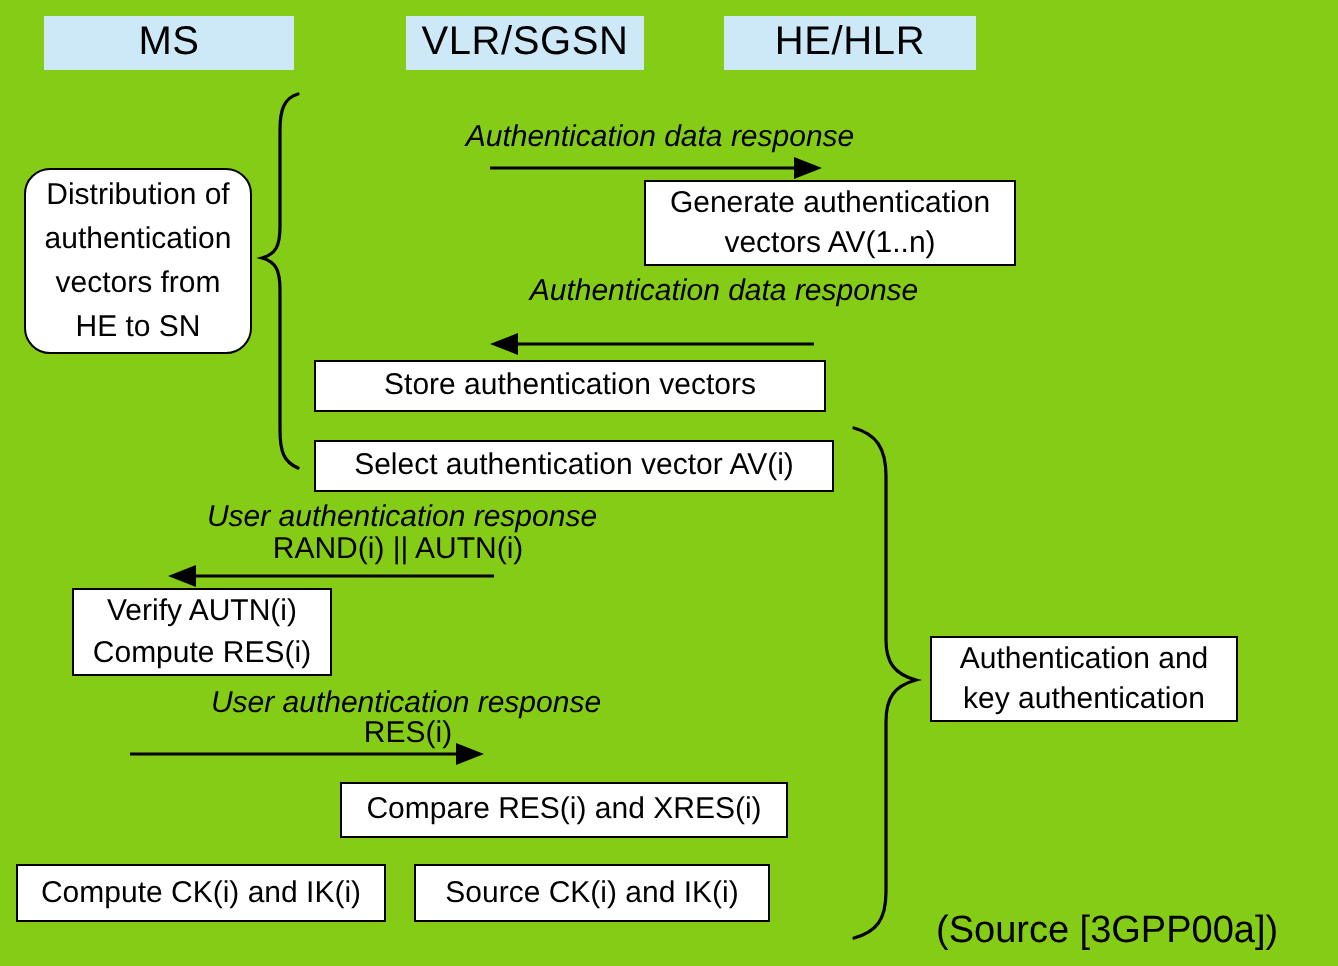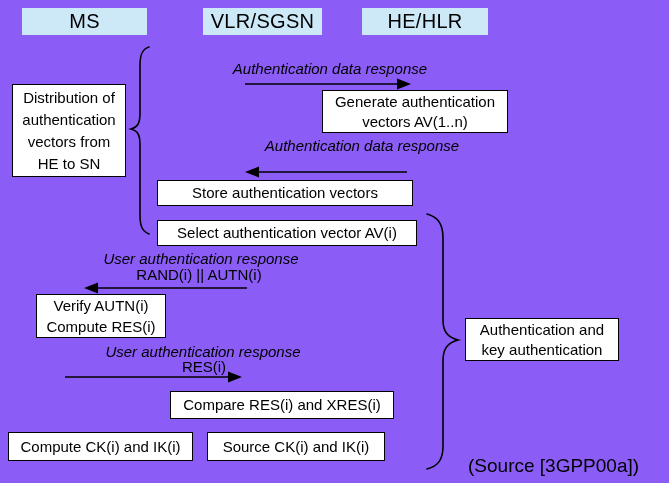--- a/index.html
+++ b/index.html
@@ -1,20 +1,20 @@
 <!DOCTYPE html>
 <html><head>
 <meta charset="utf-8">
 <style>
   html, body { margin: 0; padding: 0; background: #ffffff; }
   .stage {
     position: relative;
     width: 669px;
     height: 483px;
-    background: #8b5cf6;
+    background: #84cc16;
     font-family: "Liberation Sans", sans-serif;
     color: #000000;
     overflow: hidden;
   }
   .hdr {
     position: absolute;
     top: 8px;
     height: 27px;
     background: #cde9f7;
     display: flex;
@@ -32,21 +32,21 @@
     background: #ffffff;
     display: flex;
     align-items: center;
     justify-content: center;
     text-align: center;
     font-size: 15px;
     line-height: 20px;
     white-space: pre-line;
     box-sizing: border-box;
   }
-  .box-distribution { left: 12px;  top: 84px;  width: 114px; height: 93px; line-height: 22px; }
+  .box-distribution { left: 12px;  top: 84px;  width: 114px; height: 93px; line-height: 22px; border-radius: 13px; }
   .box-generate     { left: 322px; top: 90px;  width: 186px; height: 43px; }
   .box-store        { left: 157px; top: 180px; width: 256px; height: 26px; }
   .box-select-av    { left: 157px; top: 220px; width: 260px; height: 26px; }
   .box-verify       { left: 36px;  top: 294px; width: 130px; height: 44px; line-height: 21px; }
   .box-compare      { left: 170px; top: 391px; width: 224px; height: 28px; }
   .box-compute-ck   { left: 8px;   top: 432px; width: 185px; height: 29px; }
   .box-select-ck    { left: 207px; top: 432px; width: 178px; height: 29px; }
   .box-auth-key     { left: 465px; top: 318px; width: 154px; height: 43px; }
   .msg-label {
     position: absolute;

